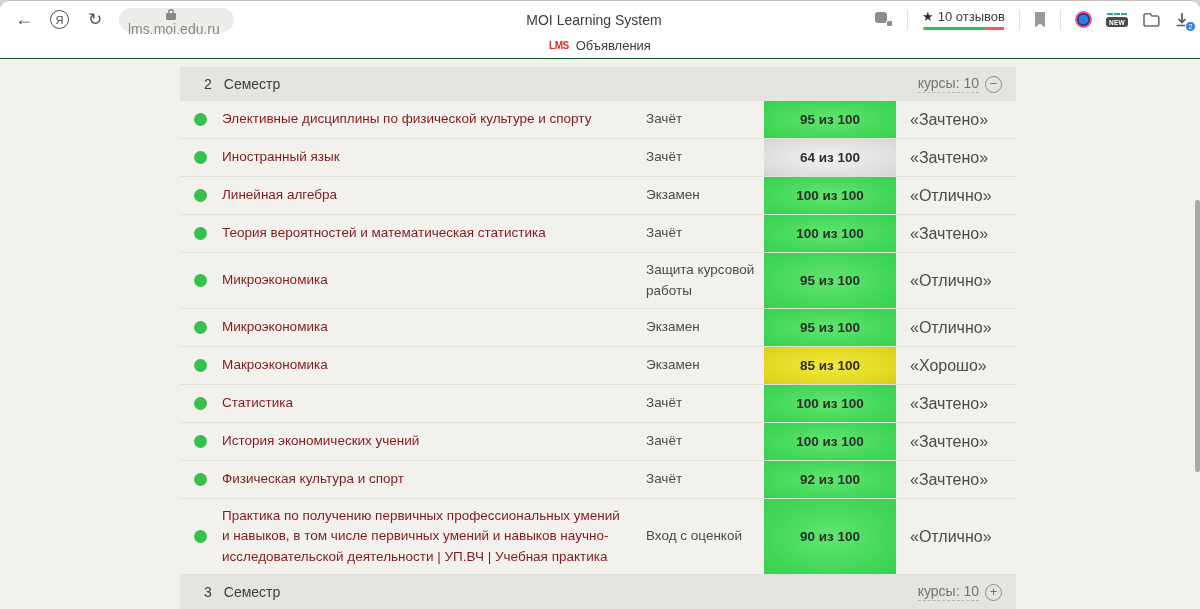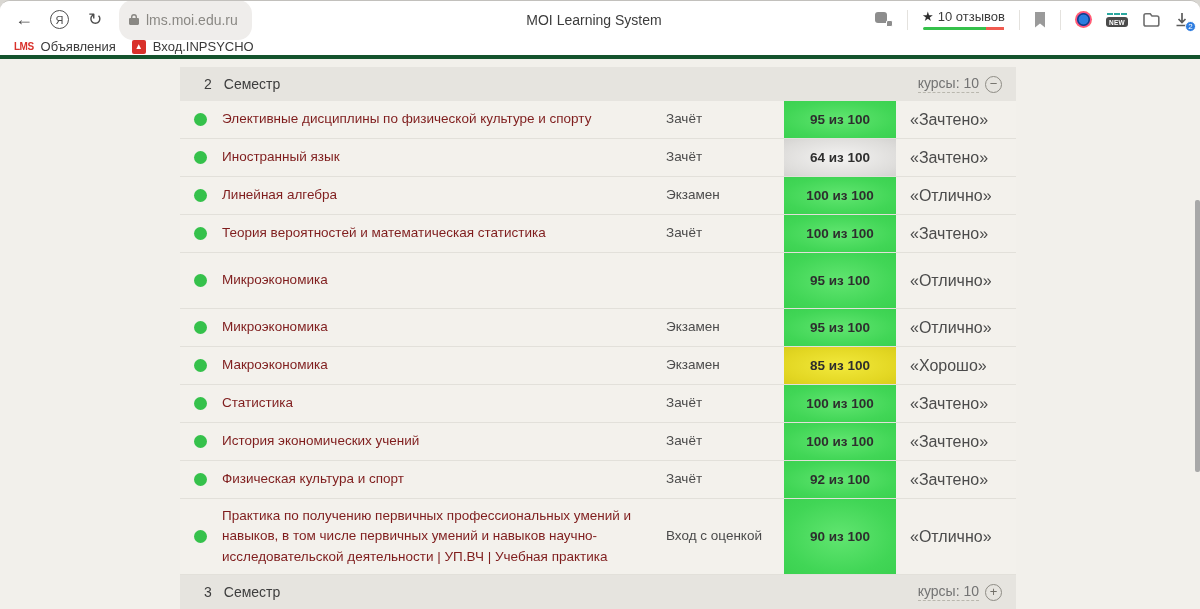--- a/index.html
+++ b/index.html
@@ -9,22 +9,22 @@
             border-radius:10px 10px 0 0; overflow:hidden; }
 
   
   .toolbar { height:37px; background:#fff; display:flex; align-items:center;
              position:relative; padding:0 10px; }
   .nav-btn { color:#4e4e4e; font-size:18px; width:28px; text-align:center; cursor:pointer; }
   .ya-circle { width:19px; height:19px; border:1.6px solid #4e4e4e; border-radius:50%;
                display:flex; align-items:center; justify-content:center;
                font-size:11px; color:#4e4e4e; margin:0 12px; }
   .refresh { font-size:17px; }
-  .addr-pill { background:#efedeb; border-radius:14px; height:40px; display:flex;
-               align-items:center; padding:0 14px 0 9px; margin-left:10px; }
+  .addr-pill { background:#efedeb; border-radius:14px; height:24px; display:flex;
+               align-items:center; padding:0 14px 0 9px; margin-left:10px;flex-direction:column; }
   .addr-pill .lock { margin-right:6px; display:flex; }
   .addr-url { color:#8a8884; font-size:14px; }
   .page-title { position:absolute; left:0; right:12px; text-align:center; color:#3c3c3c;
                 font-size:14px; pointer-events:none; }
   .tb-right { margin-left:auto; display:flex; align-items:center; gap:14px; z-index:2; }
   .tb-divider { width:1px; height:20px; background:#e4e2de; }
   .reviews { display:flex; flex-direction:column; align-items:center; cursor:pointer; }
   .reviews-line { display:flex; align-items:center; gap:4px; color:#3c3c3c; font-size:13px; }
   .star { font-size:13px; color:#2e2e2e; }
   .rating-bar { width:82px; height:3px; margin-top:3px; border-radius:2px; overflow:hidden;
@@ -44,21 +44,21 @@
               padding:2px 3px 1px 3px; letter-spacing:.3px; position:relative; margin-top:4px; }
   .new-icon::before { content:""; position:absolute; top:-4px; left:1px; right:1px; height:2px;
                       border-top:2px dashed #2aa8a0; }
   .dl-wrap { position:relative; display:flex; }
   .dl-badge { position:absolute; right:-6px; bottom:-4px; background:#2e7de0; color:#fff;
               font-size:8px; width:11px; height:11px; border-radius:50%; display:flex;
               align-items:center; justify-content:center; border:1px solid #fff; }
 
   
   .bookmarks { height:21px; background:#fff; display:flex; align-items:center; gap:8px;
-               padding:0 10px; border-bottom:4px solid #14532d; }
+               padding:0 10px; border-bottom:1px solid #14532d;flex-direction:column; }
   .bm-item { display:flex; align-items:center; gap:7px; cursor:pointer; padding:0 4px; }
   .bm-lms { color:#d9312b; font-size:10px; font-weight:bold; letter-spacing:-.5px; }
   .bm-label { color:#3a3a3a; font-size:13px; }
   .bm-sq { width:14px; height:14px; background:#d9312b; border-radius:2px; color:#fff;
            font-size:8px; display:flex; align-items:center; justify-content:center; }
 
   
   .page { height:550px; background:#f2f0eb; position:relative; overflow:hidden; padding-top:8px; }
   .content { width:836px; margin-left:180px; }
 
@@ -73,21 +73,21 @@
                    cursor:pointer; }
 
   .grade-row { background:#f3f1ec; border-bottom:1px solid #e2e0da; display:flex;
                align-items:center; min-height:38px; }
   .dot-cell { width:40px; display:flex; justify-content:center; flex:none; }
   .dot { width:13px; height:13px; border-radius:50%; background:#35c14b; }
   .course-cell { flex:1; padding:6px 24px 6px 2px; font-size:13.5px; color:#7f1d1d;
                  line-height:1.5; cursor:pointer; }
   .type-cell { width:118px; flex:none; font-size:13.5px; color:#4b4b4b; line-height:1.5;
                padding-right:6px; }
-  .score-cell { width:112px; flex:none; align-self:stretch; display:flex; align-items:center;
+  .score-cell { width:132px; flex:none; align-self:stretch; display:flex; align-items:center;
                 justify-content:center; font-size:13.5px; font-weight:bold; color:#2e2e2e; }
   .score-cell.green { background:radial-gradient(ellipse at center, #61e570 0%, #41d656 70%, #3bd150 100%); }
   .score-cell.yellow { background:radial-gradient(ellipse at center, #f2e93c 0%, #e3d723 70%, #d9cd1c 100%); }
   .score-cell.gray { background:radial-gradient(ellipse at center, #f4f3f2 0%, #dedddb 75%, #d4d3d1 100%); }
   .grade-cell { width:120px; flex:none; padding-left:14px; font-size:16px; color:#4b4b4b; }
 
   .scroll-thumb { position:absolute; right:0; top:141px; width:5px; height:272px;
                   background:#a8a8a8; border-radius:2px; }
   svg { display:block; }
 </style>
@@ -212,20 +212,21 @@
         <div class="type-cell">Зачёт</div>
         <div class="score-cell green">100 из 100</div>
         <div class="grade-cell">«Зачтено»</div>
       </div>
 
       <div class="grade-row" style="min-height:56px">
         <div class="dot-cell">
             <span class="dot"></span>
           </div>
         <div class="course-cell">Микроэкономика</div>
+        <div class="type-cell">Защита курсовой работы</div>
         <div class="score-cell green">95 из 100</div>
         <div class="grade-cell">«Отлично»</div>
       </div>
 
       <div class="grade-row">
         <div class="dot-cell">
             <span class="dot"></span>
           </div>
         <div class="course-cell">Микроэкономика</div>
         <div class="type-cell">Экзамен</div>

